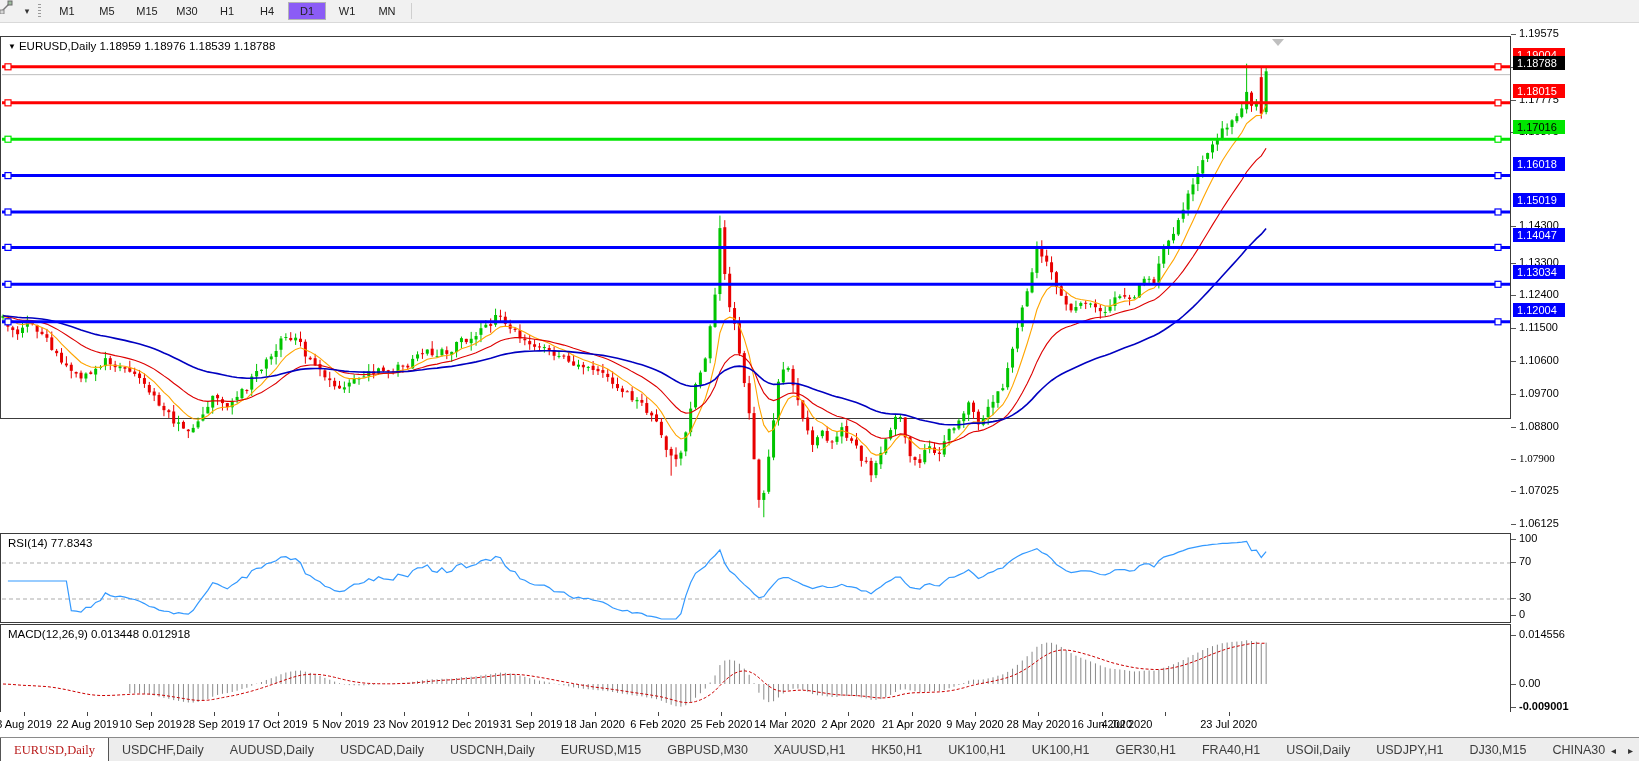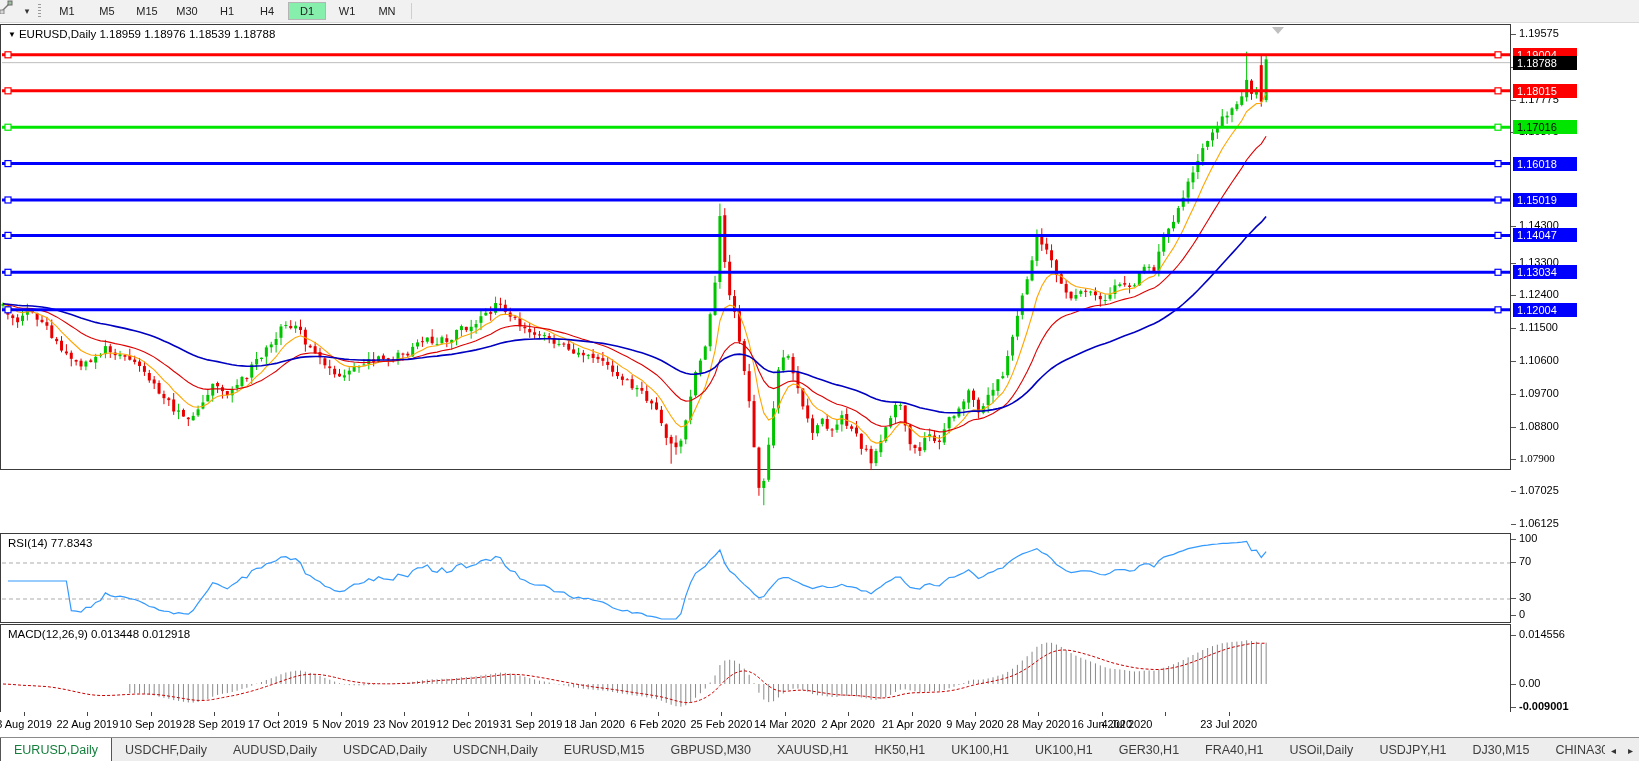--- a/index.html
+++ b/index.html
@@ -7,46 +7,46 @@
        font-family:"Liberation Sans",sans-serif;background:#fff;-webkit-font-smoothing:none;}
   
   #toolbar{position:absolute;left:0;top:0;width:1639px;height:22px;background:#f1f1f1;
            border-bottom:1px solid #d9d9d9;display:flex;align-items:center;font-size:11px;color:#222;}
   .tbicon{display:inline-flex;align-items:center;justify-content:center;width:20px;height:20px;}
   .caret{font-size:9px;color:#333;width:14px;text-align:center;cursor:default;}
   .grip{width:3px;height:14px;margin:0 6px 0 4px;
         background:repeating-linear-gradient(#9a9a9a 0 1px,transparent 1px 3px);}
   .tfbtn{display:inline-block;min-width:26px;text-align:center;padding:2px 5px;margin:0 1px;
          border:1px solid transparent;cursor:default;}
-  .tfbtn.active{background:#86efac;border:1px solid #b4b4b4;}
+  .tfbtn.active{background:#8b5cf6;border:1px solid #b4b4b4;}
   .tbsep{width:1px;height:16px;background:#cfcfcf;margin:0 4px;}
   
   .panel{position:absolute;left:0;width:1511px;background:#fff;border:1px solid #3c3c3c;box-sizing:border-box;}
-  #chart-main{top:24px;height:446px;}
+  #chart-main{top:36px;height:383px;}
   #chart-rsi{top:533px;height:90px;}
   #chart-macd{top:624px;height:89px;}
   .paneltitle{position:absolute;left:7px;top:3px;font-size:11.5px;color:#000;z-index:5;white-space:nowrap;}
   .paneltitle .mcaret{font-size:8px;vertical-align:1px;margin-right:3px;}
   svg{position:absolute;left:0;top:0;}
   
   #axis-right{position:absolute;left:1511px;top:24px;width:128px;height:689px;background:#fff;font-size:11px;color:#000;}
   .atick{position:absolute;left:0;width:5px;height:1px;background:#555;}
   .alab{position:absolute;left:8px;white-space:nowrap;}
-  .plab{position:absolute;left:2px;padding:1px 20px 1px 4px;font-size:11px;white-space:nowrap;line-height:12px;}
+  .plab{position:absolute;left:2px;padding:1px 8px 1px 4px;font-size:11px;white-space:nowrap;line-height:12px;}
   
   #axis-dates{position:absolute;left:0;top:712px;width:1511px;height:25px;background:#fff;font-size:11px;color:#000;}
   .dtick{position:absolute;top:0;width:1px;height:4px;background:#444;}
   .dlab{position:absolute;top:6px;transform:translateX(-50%);white-space:nowrap;}
   
   #tabbar{position:absolute;left:0;top:737px;width:1639px;height:24px;background:#ededed;
           border-top:1px solid #8a8a8a;display:flex;align-items:stretch;font-size:12.5px;color:#3d3d3d;}
   #tabs{display:flex;align-items:stretch;overflow:hidden;flex:1;}
   .tab{display:flex;align-items:center;padding:0 13px;white-space:nowrap;cursor:default;}
-  .tab.active{background:#fff;border:1px solid #555;border-bottom:none;margin-top:-1px;color:#15803d;
-              box-shadow:1px 0 0 #fff inset;}
+  .tab.active{background:#fff;border:1px solid #555;border-bottom:none;margin-top:-1px;color:#b91c1c;
+              box-shadow:1px 0 0 #fff inset;font-family:Liberation Serif, serif;}
   .tabdiv{width:1px;align-self:center;height:12px;background:#b5b5b5;}
   .tabarrow{display:flex;align-items:center;padding:0 6px;color:#333;font-size:10px;cursor:default;}
 </style>
 </head>
 <body>
 
 <div id="app">
 
   <div id="toolbar">
     <span class="tbicon">

